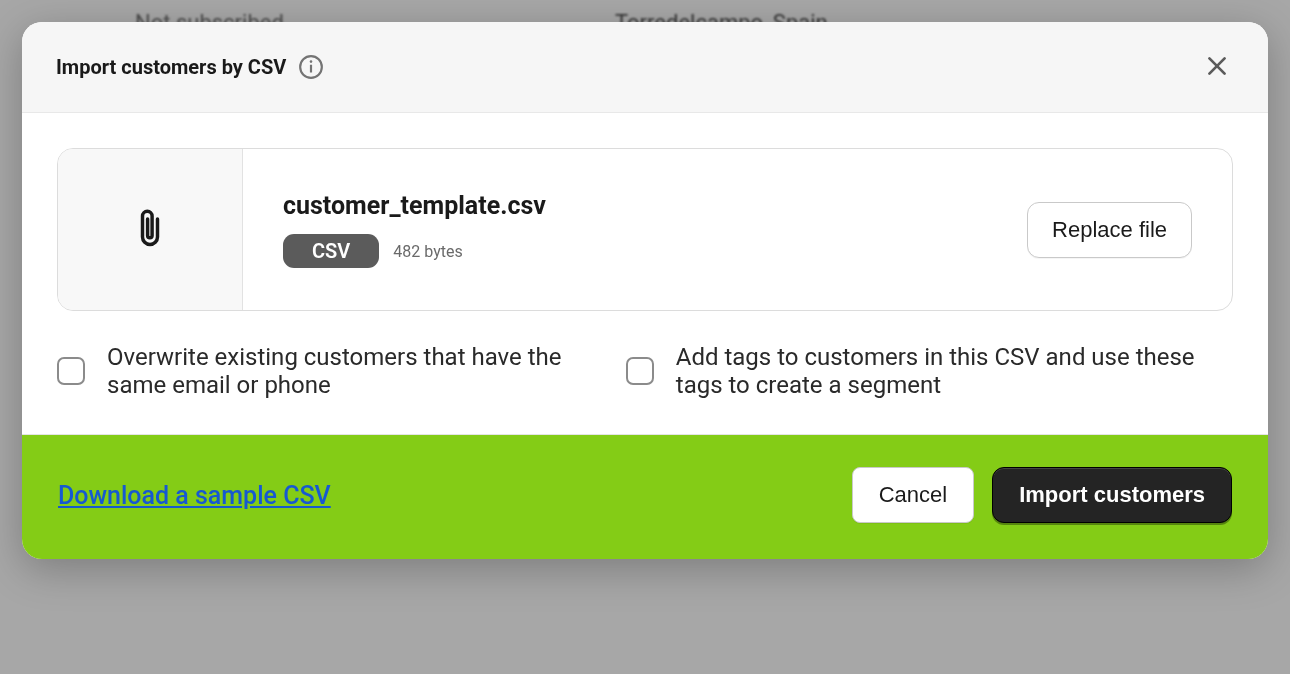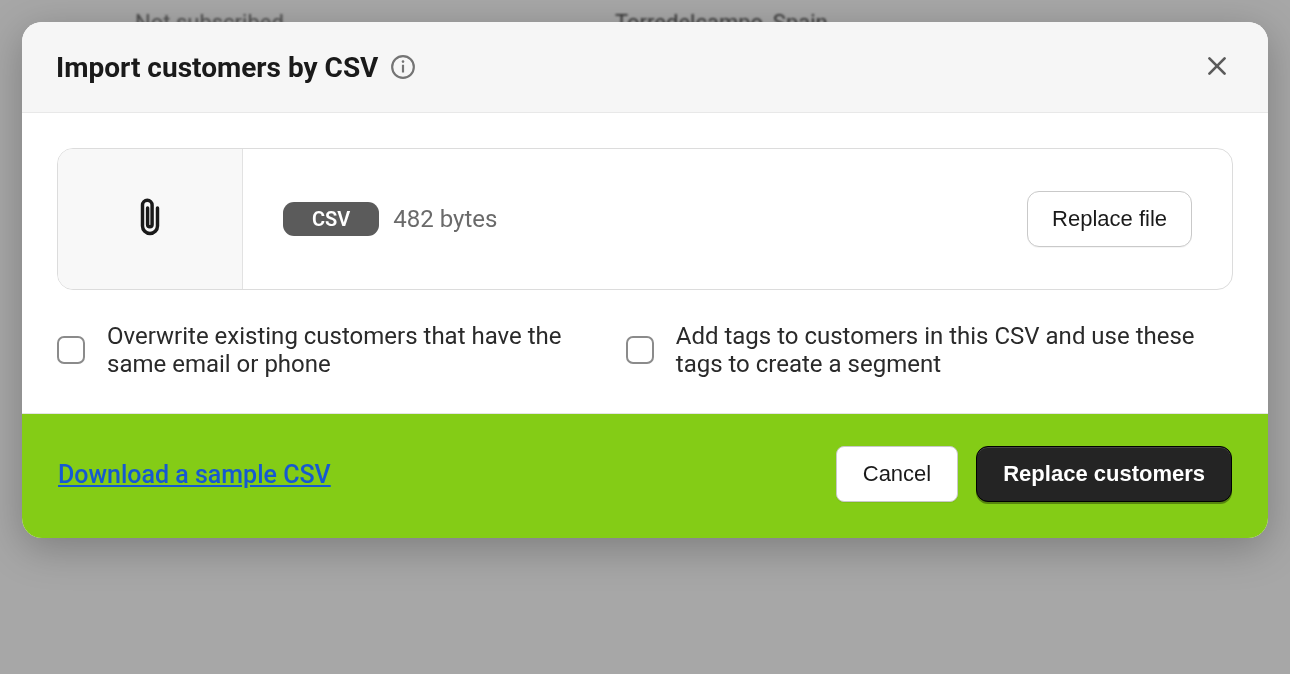--- a/index.html
+++ b/index.html
@@ -55,21 +55,21 @@
       align-items: center;
       justify-content: space-between;
       border-bottom: 1px solid #e8e8e8;
     }
     .modal-title-wrap {
       display: flex;
       align-items: center;
       gap: 12px;
     }
     .modal-title {
-      font-size: 28px;
+      font-size: 20px;
       font-weight: 700;
       color: #1a1a1a;
     }
     .info-icon {
       width: 26px;
       height: 26px;
       display: inline-flex;
       align-items: center;
       justify-content: center;
       color: #747474;
@@ -130,21 +130,21 @@
     }
     .csv-badge {
       background: #5b5b5b;
       color: #fff;
       font-size: 20px;
       font-weight: 600;
       padding: 5px 29px;
       border-radius: 11px;
     }
     .file-size {
-      font-size: 24px;
+      font-size: 16px;
       color: #6a6a6a;
     }
     .replace-btn {
       background: #fff;
       border: 1px solid #c9c9c9;
       border-radius: 12px;
       padding: 14px 24px;
       font-size: 22px;
       font-weight: 500;
       color: #1a1a1a;
@@ -252,20 +252,21 @@
     <div class="file-card">
       <div class="file-icon-area">
         <span class="attach-icon">
           <svg width="36" height="42" viewBox="0 0 24 28" fill="none" stroke="currentColor" stroke-width="2.3" stroke-linecap="round" stroke-linejoin="round">
             <path d="M17 8 v12 a5 5 0 0 1 -10 0 V6 a3.2 3.2 0 0 1 6.4 0 v13 a1.5 1.5 0 0 1 -3 0 V8"></path>
           </svg>
         </span>
       </div>
       <div class="file-info">
         <div class="file-text">
+          <div class="file-name">customer_template.csv</div>
           <div class="file-meta">
             <span class="csv-badge">CSV</span>
             <span class="file-size">482 bytes</span>
           </div>
         </div>
         <button class="replace-btn">Replace file</button>
       </div>
     </div>
 
     <div class="checkbox-list">
@@ -277,16 +278,16 @@
         <div class="checkbox"></div>
         <label class="checkbox-label">Add tags to customers in this CSV and use these tags to create a segment</label>
       </div>
     </div>
   </div>
 
   <div class="modal-footer">
     <a class="download-link">Download a sample CSV</a>
     <div class="footer-buttons">
       <button class="cancel-btn">Cancel</button>
-      <button class="import-btn">Replace customers</button>
+      <button class="import-btn">Import customers</button>
     </div>
   </div>
 </div>
 
 </body></html>

